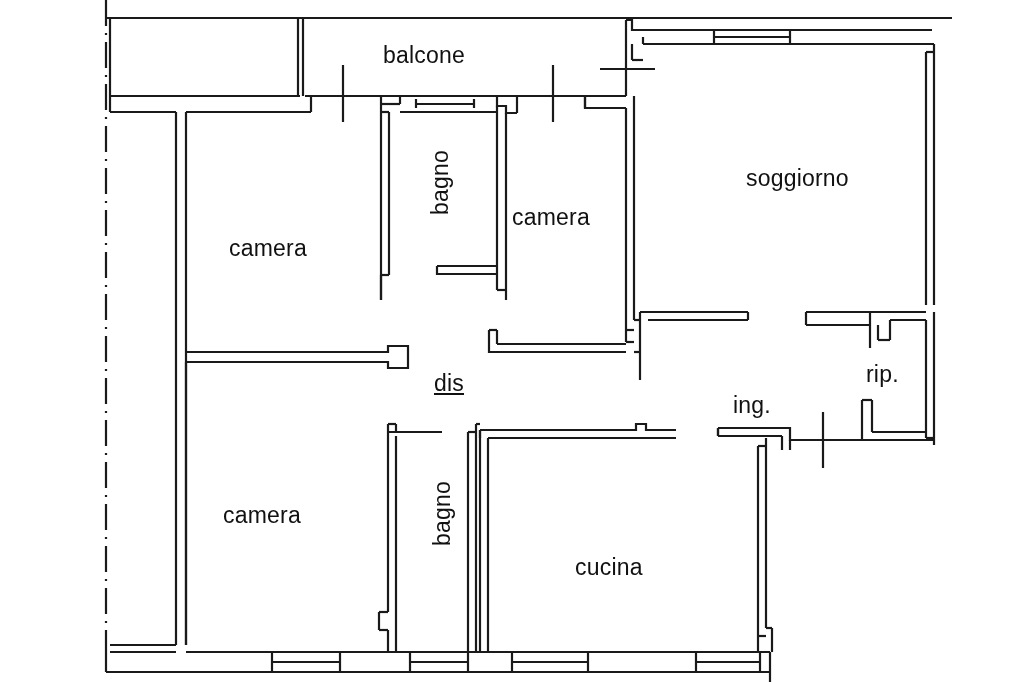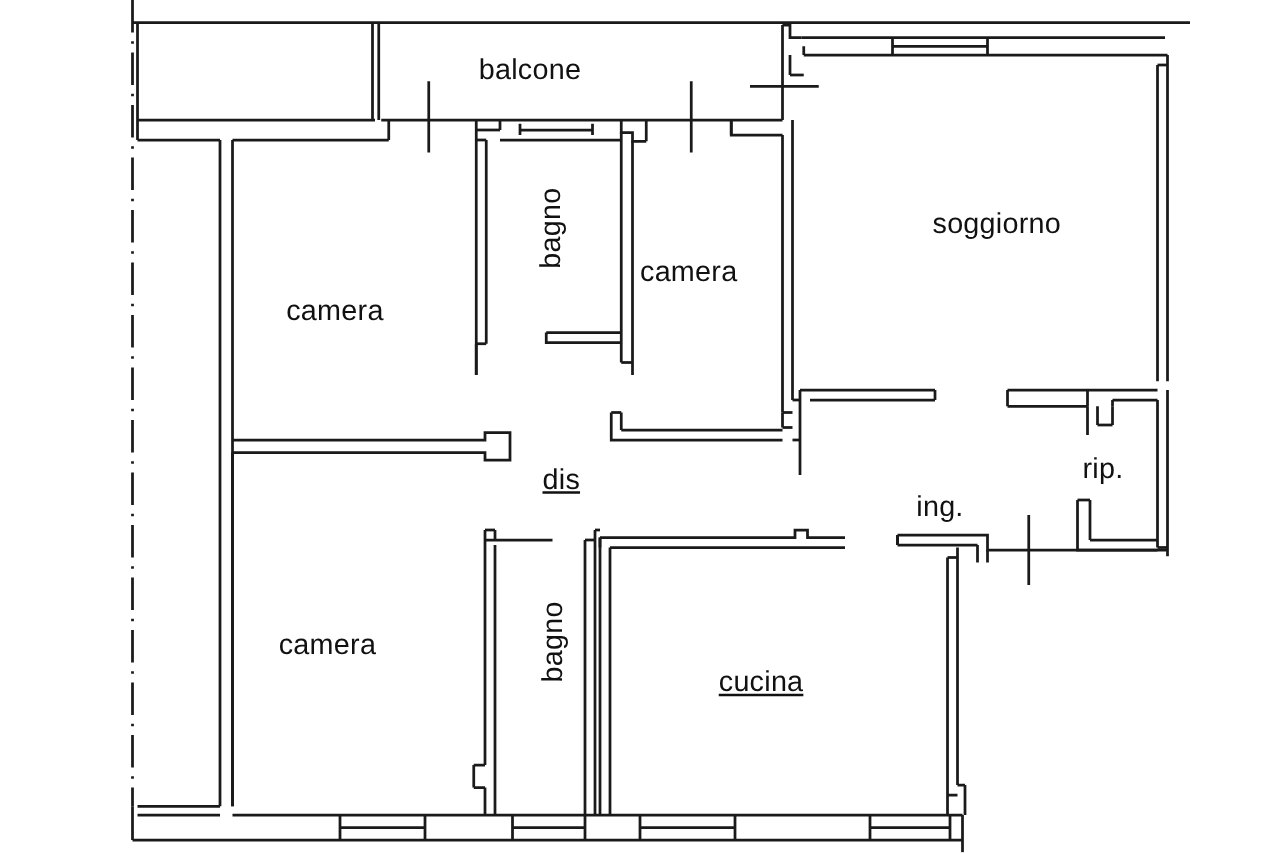--- a/index.html
+++ b/index.html
@@ -42,21 +42,21 @@
   .lbl-balcone   { left: 383px; top: 44px; }
   .lbl-soggiorno { left: 711px; top: 167px; margin-left: 35px; }
   .lbl-camera1   { left: 229px; top: 237px; }
   .lbl-camera2   { left: 512px; top: 206px; }
   .lbl-bagno1    { left: 408px; top: 171px; transform: rotate(-90deg); }
   .lbl-dis       { left: 434px; top: 372px; text-decoration: underline; }
   .lbl-ing       { left: 733px; top: 366px; margin-top: 28px; }
   .lbl-rip       { left: 866px; top: 363px; }
   .lbl-camera3   { left: 223px; top: 504px; }
   .lbl-bagno2    { left: 410px; top: 502px; transform: rotate(-90deg); }
-  .lbl-cucina    { left: 575px; top: 534px; text-decoration: underline; }
+  .lbl-cucina    { left: 575px; top: 556px; }
 </style>
 </head>
 <body>
 
 <div id="plan-root">
 
   <svg id="plan-svg" viewBox="0 0 1024 682" xmlns="http://www.w3.org/2000/svg">
     <g fill="none" stroke="#1a1a1a" stroke-width="2.2" stroke-linecap="butt" stroke-linejoin="miter">
 
       <g>

